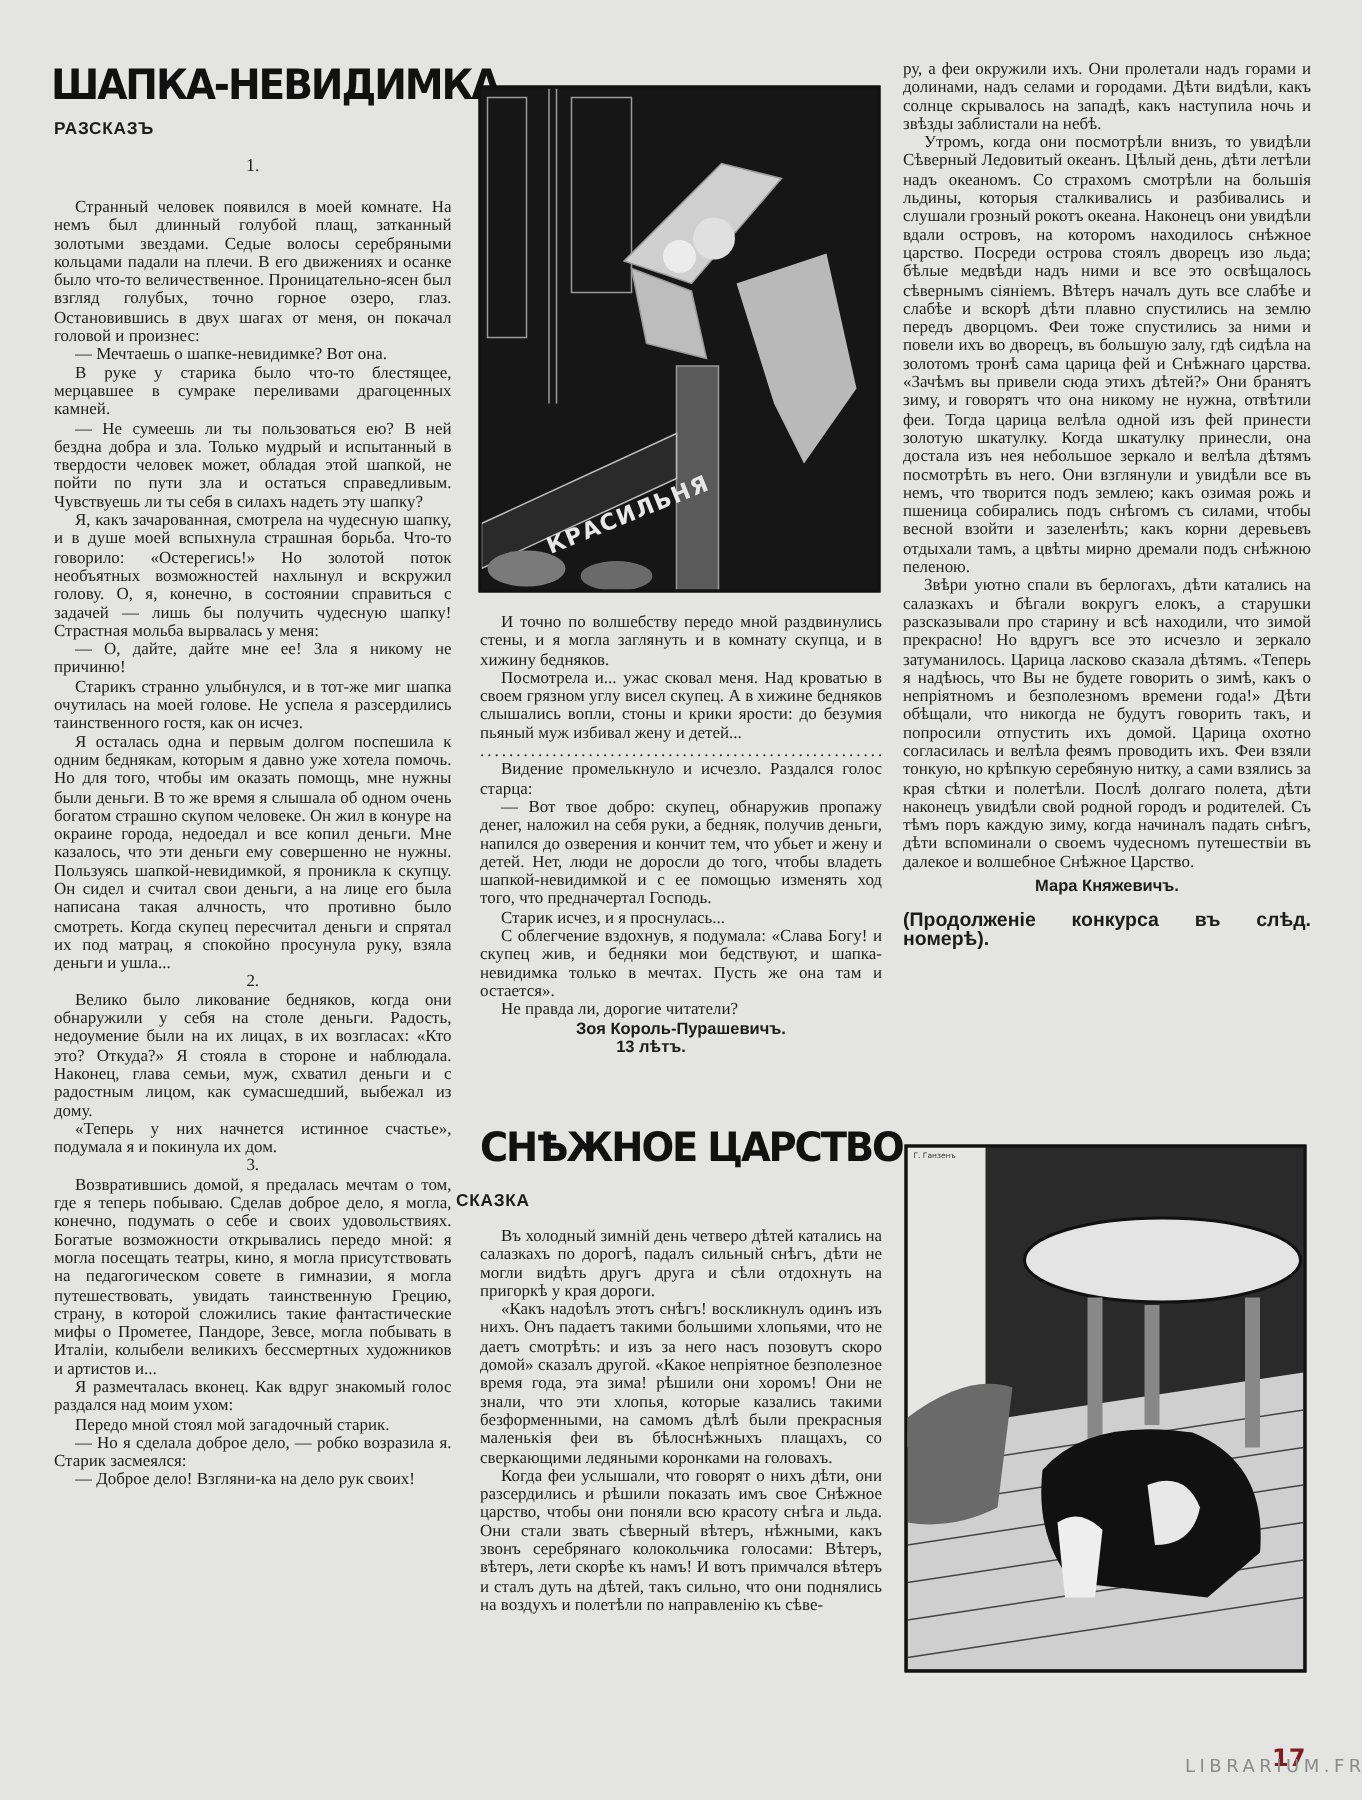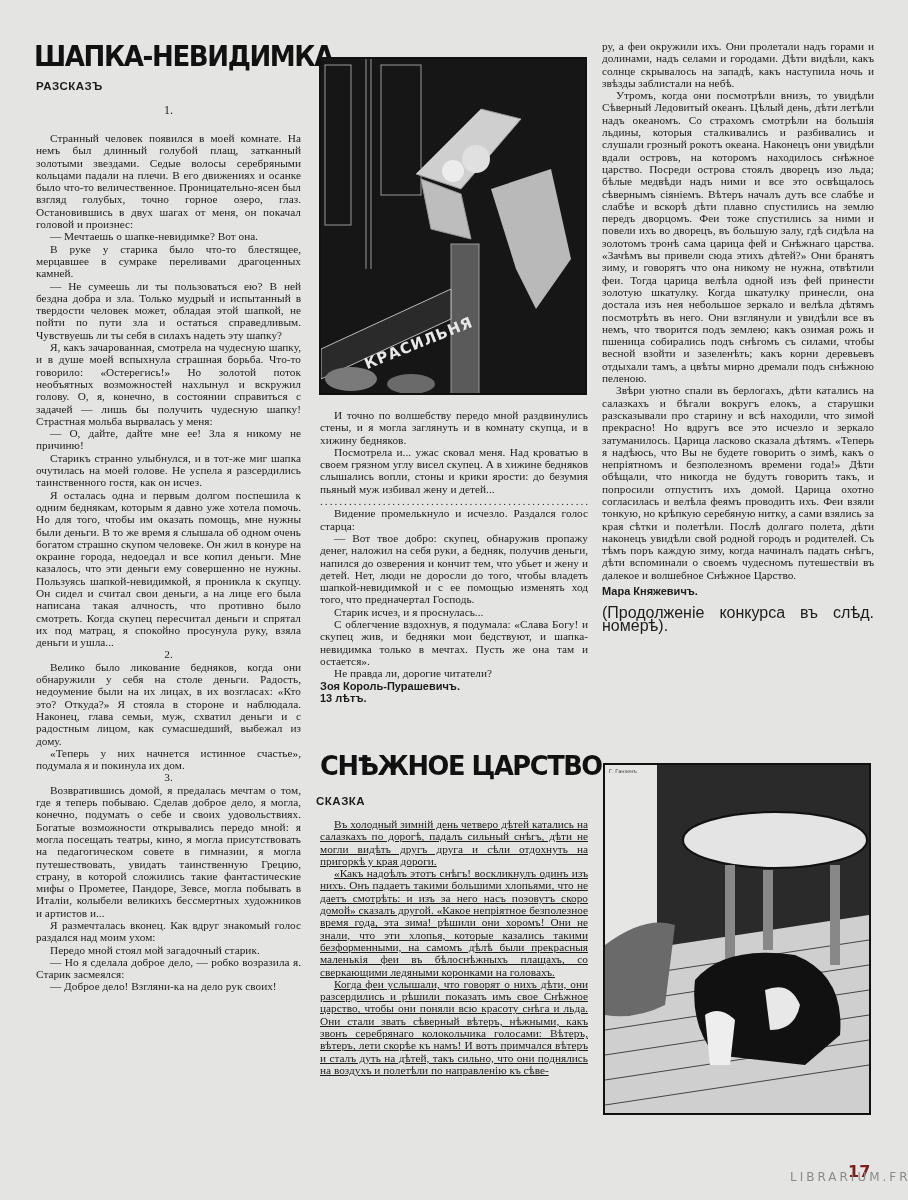--- a/index.html
+++ b/index.html
@@ -7,36 +7,36 @@
     width: 908px; height: 1200px; overflow: hidden; position: relative;
     background: #e4e4e2;
     font-family: "Liberation Serif", "DejaVu Serif", serif;
     color: #1c1c1c;
   }
   .col { position: absolute; font-size: 11.3px; line-height: 12.3px; text-align: justify; }
   .col p { margin: 0; text-indent: 14px; }
   .c1 { left: 36px; top: 132px; width: 265px; }
   .c2 { left: 320px; top: 409px; width: 268px; }
   .c3 { left: 602px; top: 40px; width: 272px; }
-  .c2b { left: 320px; top: 818px; width: 268px; text-decoration: underline; }
+  .c2b { left: 320px; top: 818px; width: 268px; }
   .title {
     position: absolute; font-family: "DejaVu Sans", sans-serif; font-weight: bold;
     letter-spacing: -1.5px; color: #111; transform-origin: left top; white-space: nowrap;
   }
   .t1 { left: 34px; top: 40px; font-size: 28px; transform: scaleX(0.93); }
   .t2 { left: 320px; top: 750px; font-size: 27px; transform: scaleX(0.95); }
   .subtitle { position: absolute; font-family: "Liberation Sans", sans-serif; font-weight: bold; font-size: 11.5px; letter-spacing: 0.5px; }
   .s1 { left: 36px; top: 80px; width: 265px; }
-  .s2 { left: 316px; top: 795px; width: 268px; }
+  .s2 { left: 304px; top: 795px; width: 268px; }
   .num { text-align: center !important; text-indent: 0 !important; }
   .sec1 { position: absolute; left: 36px; top: 103px; width: 265px; text-align: center; font-size: 12px; }
   .dots { text-indent: 0 !important; letter-spacing: 2px; overflow: hidden; white-space: nowrap; margin: 6px 0 5px; }
-  .sig { text-align: left; text-indent: 0 !important; font-weight: bold; font-family: "Liberation Sans", sans-serif; font-size: 11px; }
+  .sig { text-align: center; text-indent: 0 !important; font-weight: bold; font-family: "Liberation Sans", sans-serif; font-size: 11px; }
   .sig-age { padding-right: 40px; }
-  .note { text-indent: 0 !important; font-weight: normal; font-family: "Liberation Sans", sans-serif; font-size: 16px; margin-top: 10px !important; }
+  .note { text-indent: 0 !important; font-weight: bold; font-family: "Liberation Sans", sans-serif; font-size: 13px; margin-top: 10px !important; }
   .illus {
     position: absolute; background: #1b1b1b; border: 2px solid #111;
     box-sizing: border-box; overflow: hidden;
   }
   .ill1 { left: 319px; top: 57px; width: 268px; height: 338px; }
   .ill2 { left: 603px; top: 763px; width: 268px; height: 352px; background: #2a2a2a; }
   .ill2 .paper { position: absolute; left: 0; top: 0; width: 52px; height: 200px; background: #e6e6e4; }
   .sign-text {
     position: absolute; left: 40px; top: 275px; color: #e8e8e8; font-family: "DejaVu Sans", sans-serif;
     font-size: 15px; font-weight: bold; transform: rotate(-22deg); letter-spacing: 1px;

